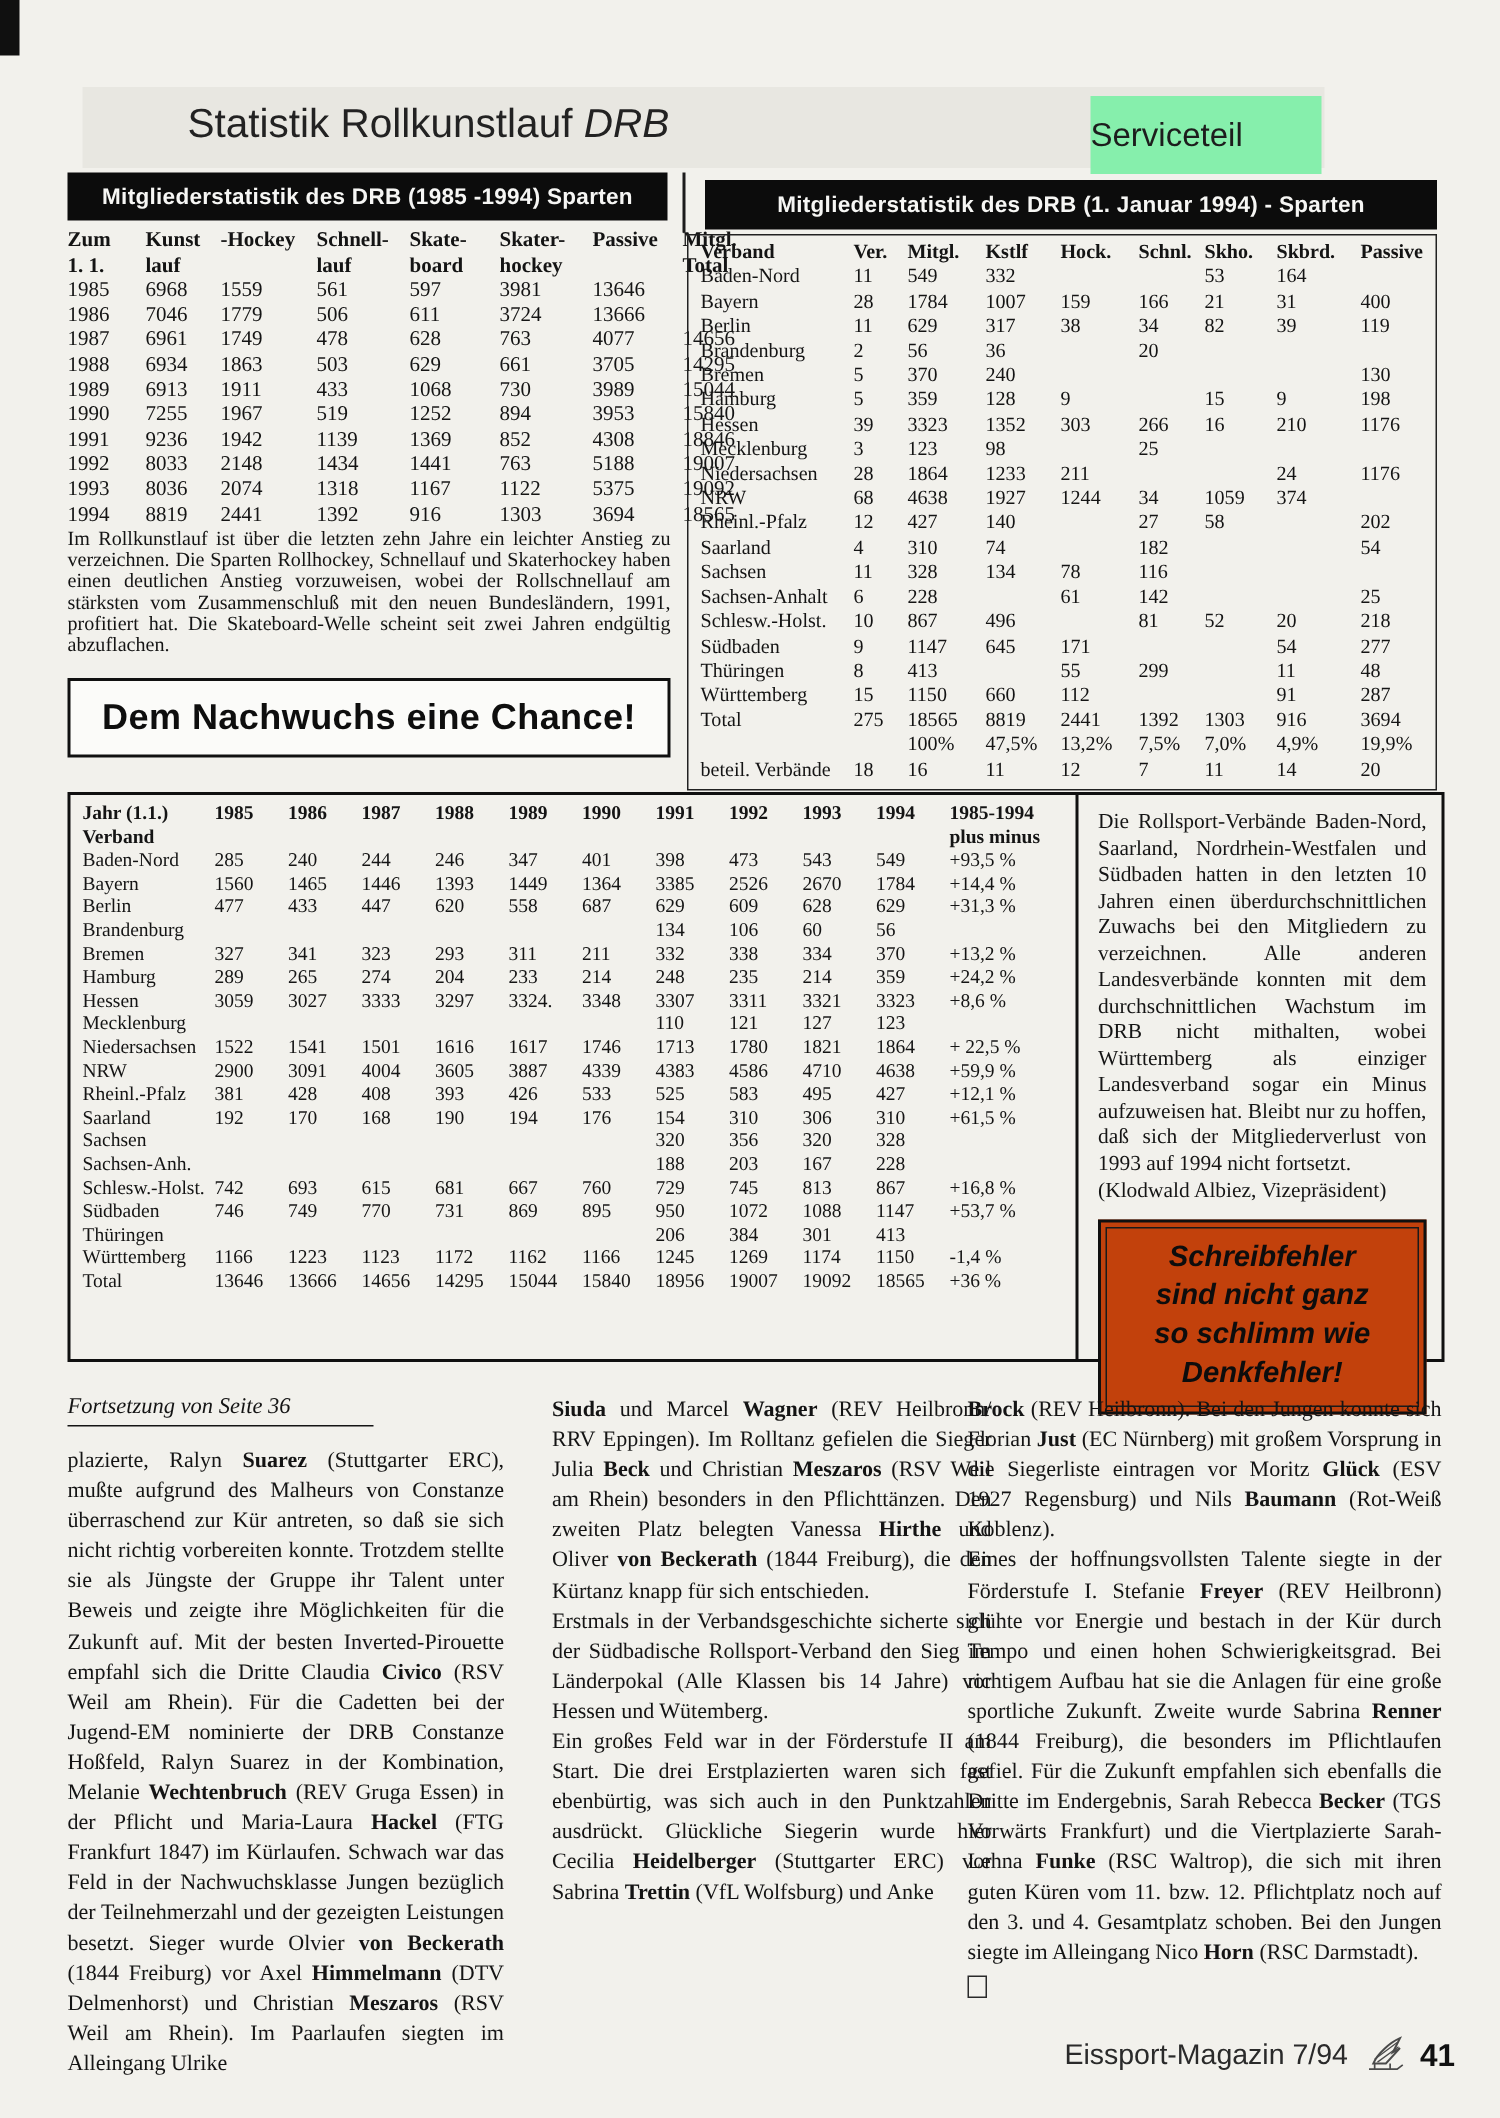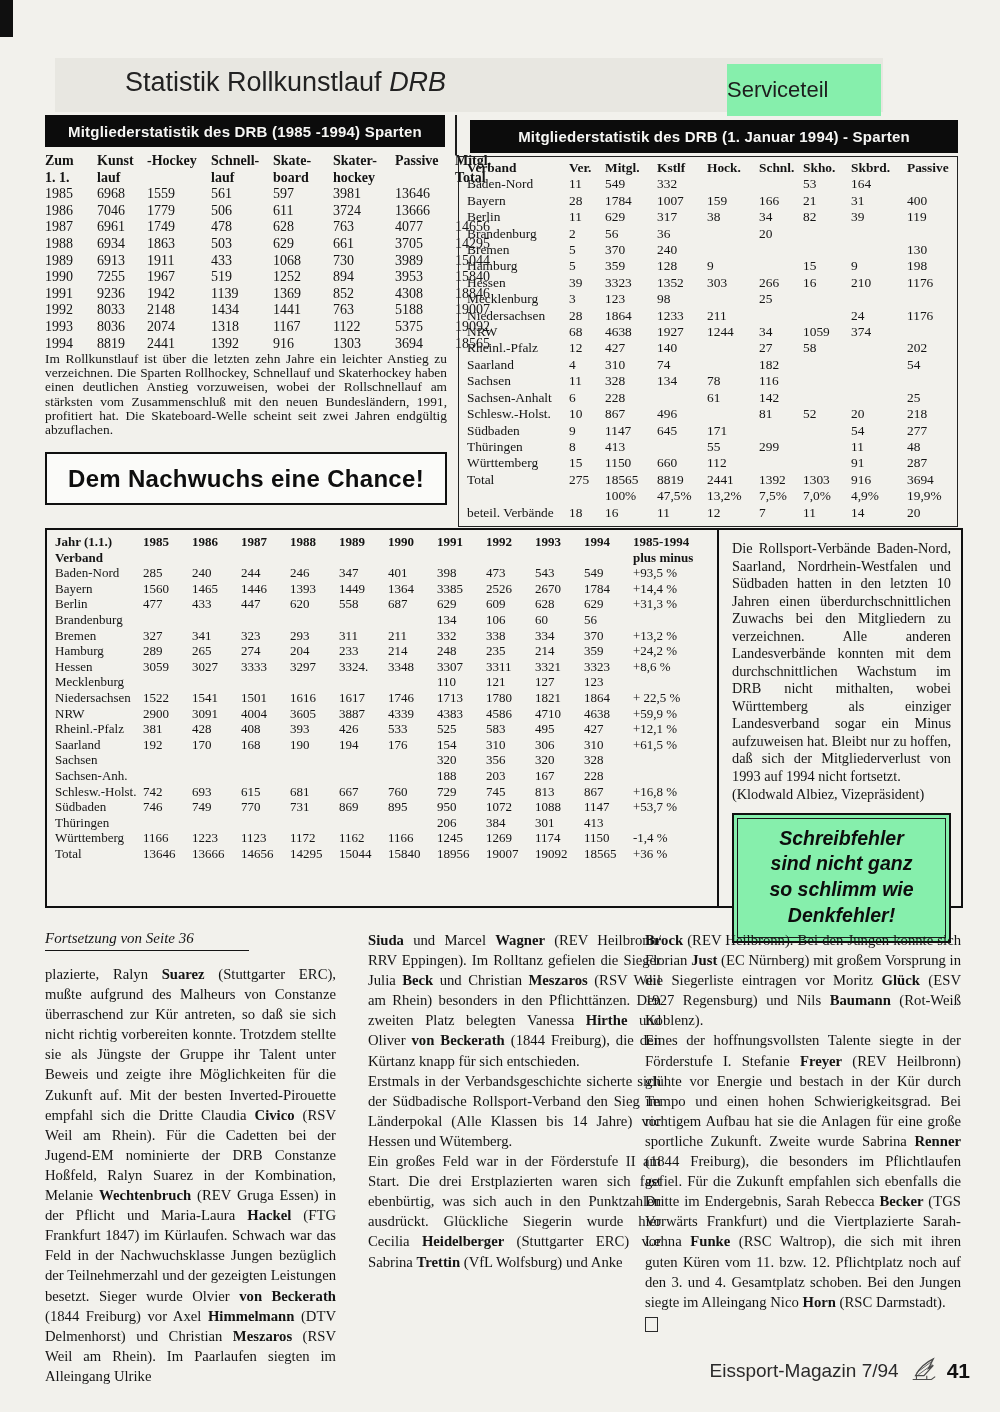--- a/index.html
+++ b/index.html
@@ -55,21 +55,21 @@
     box-sizing:border-box;display:flex;background:transparent;}
   #gesamt-part{width:672px;box-sizing:border-box;border-right:2px solid #101010;
     padding:4px 8px 0 8px;}
   #gesamt-title{font:bold 16.5px "Liberation Sans",sans-serif;margin:2px 0 3px 0;color:#111;}
   #gesamt-part .tbl th,#gesamt-part .tbl td{font-size:13px;line-height:15.6px;}
   #gesamt-part th:nth-child(1){width:88px}
   #gesamt-part th:nth-child(n+2):nth-child(-n+11){width:49px}
   #side-part{flex:1;box-sizing:border-box;padding:10px 10px 0 13px;}
   #side-note{font-size:14.3px;line-height:17.5px;text-align:justify;}
   #side-credit{font-size:14.3px;line-height:17.5px;margin-top:1px;}
-  #fehler-box{margin-top:9px;border:2.5px solid #101010;padding:3px;background:#86efac;}
+  #fehler-box{margin-top:9px;border:2.5px solid #101010;padding:3px;background:#c2410c;}
   #fehler-inner{border:1px solid #1a1a1a;padding:7px 4px 8px 4px;text-align:center;}
   #fehler-inner span{display:block;font:bold italic 19.5px/1.33 "Liberation Sans",sans-serif;color:#0d0d0d;}
   
   #continuation{left:45px;top:930px;font-style:italic;font-size:15px;
     border-bottom:1.2px solid #141414;padding:0 55px 3px 0;}
   .art-col{font-size:14.7px;line-height:20.1px;text-align:justify;}
   .art-col p{margin:0;}
   #art-col-1{left:45px;top:964px;width:291px;}
   #art-col-2{left:328px;top:930px;width:293px;margin-left:40px;}
   #art-col-3{left:645px;top:930px;width:316px;}

